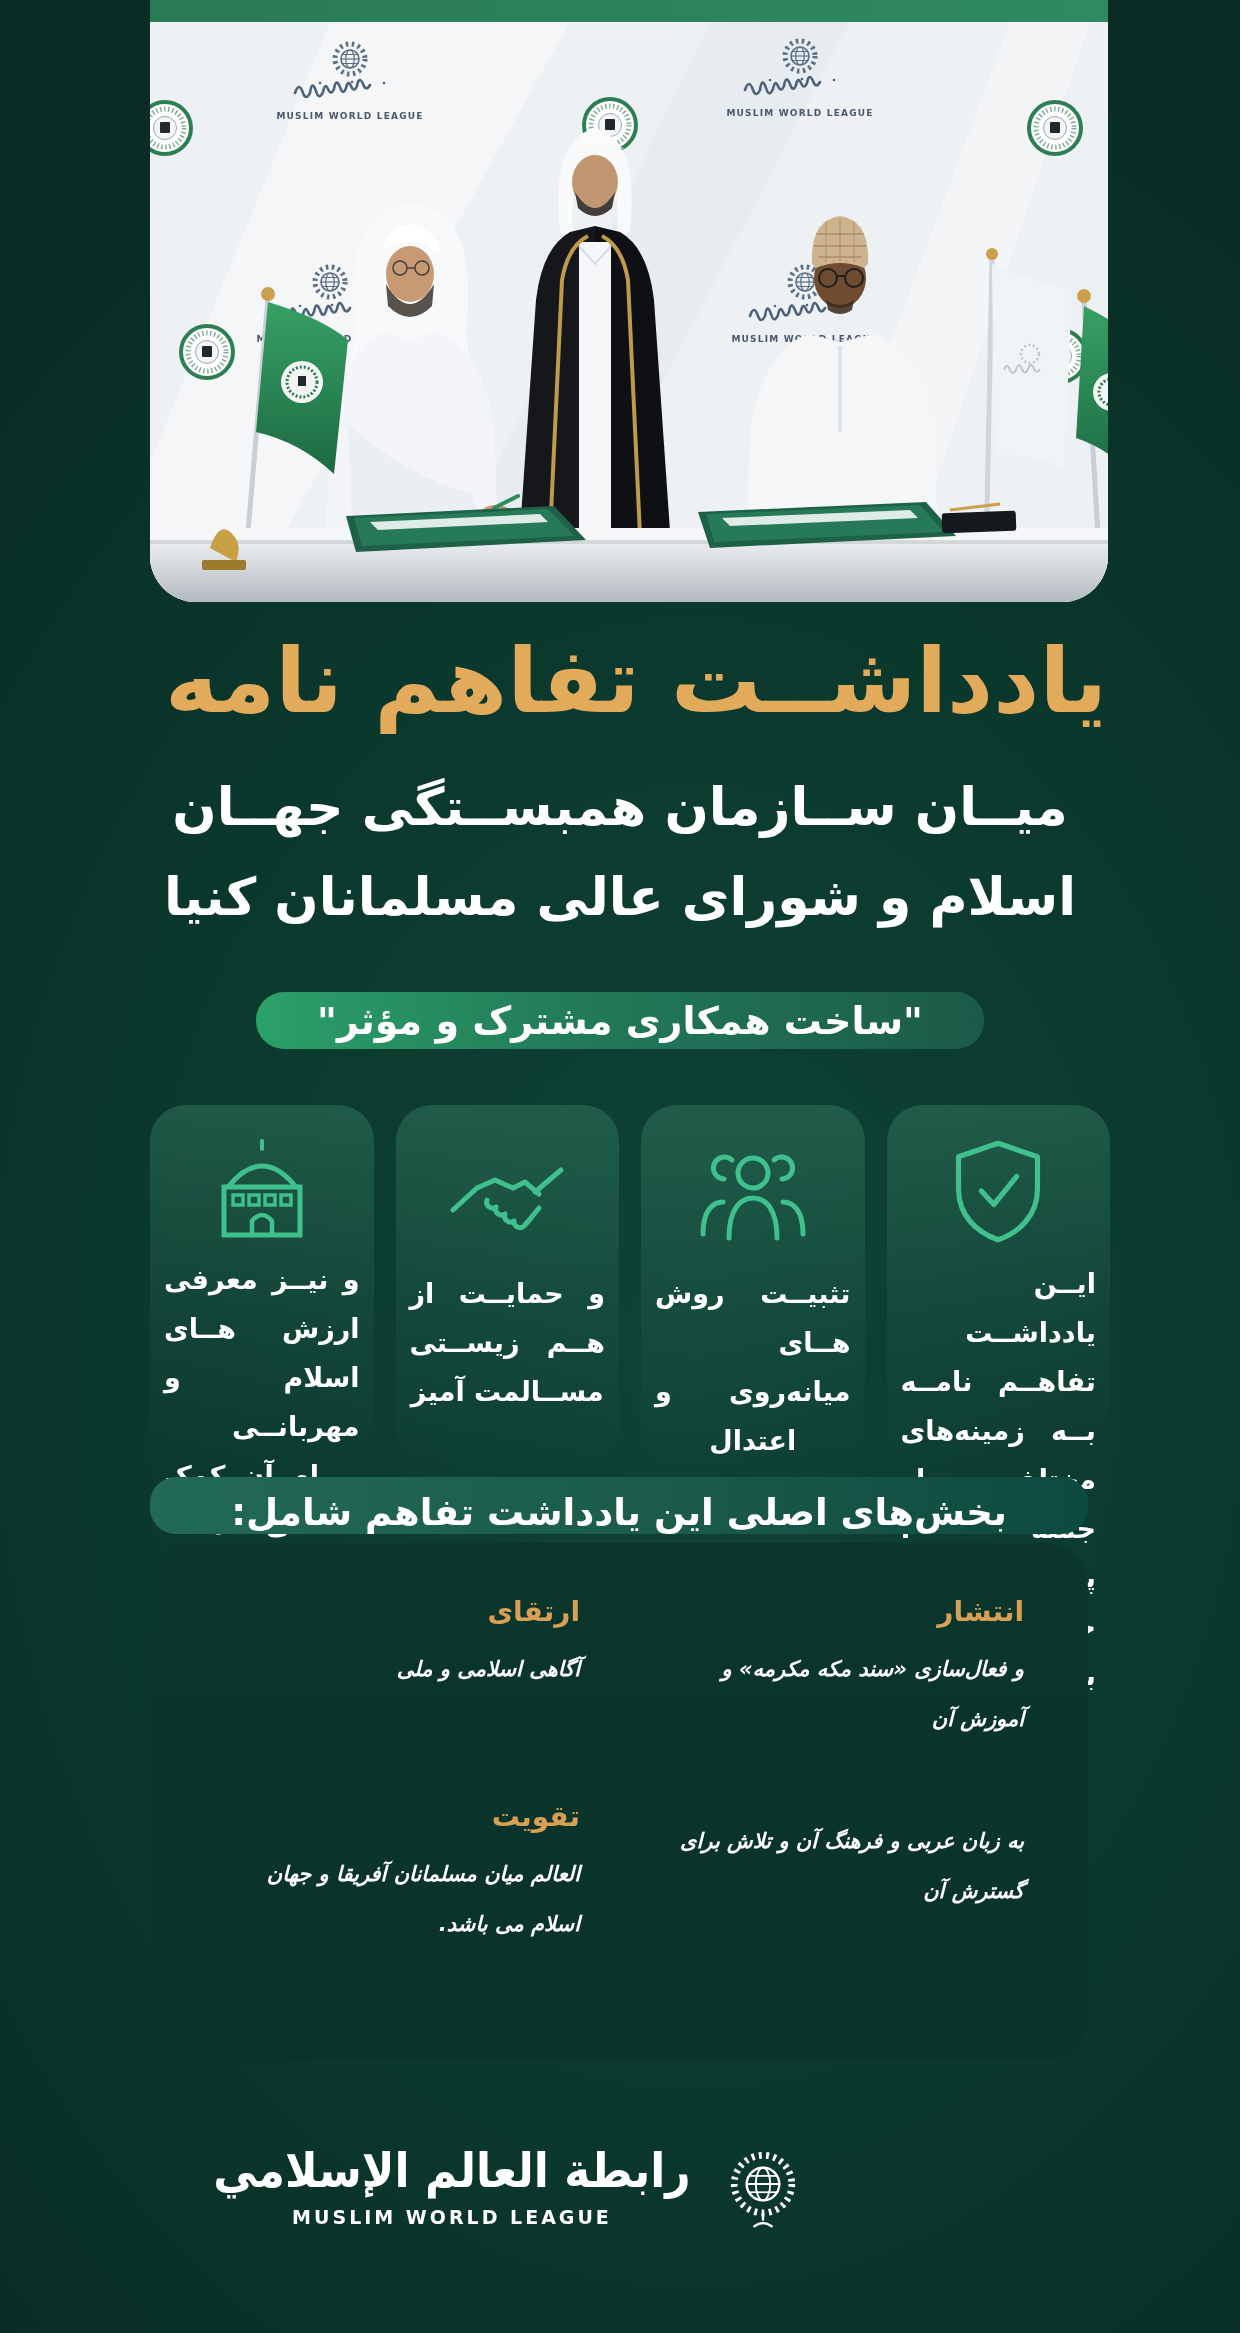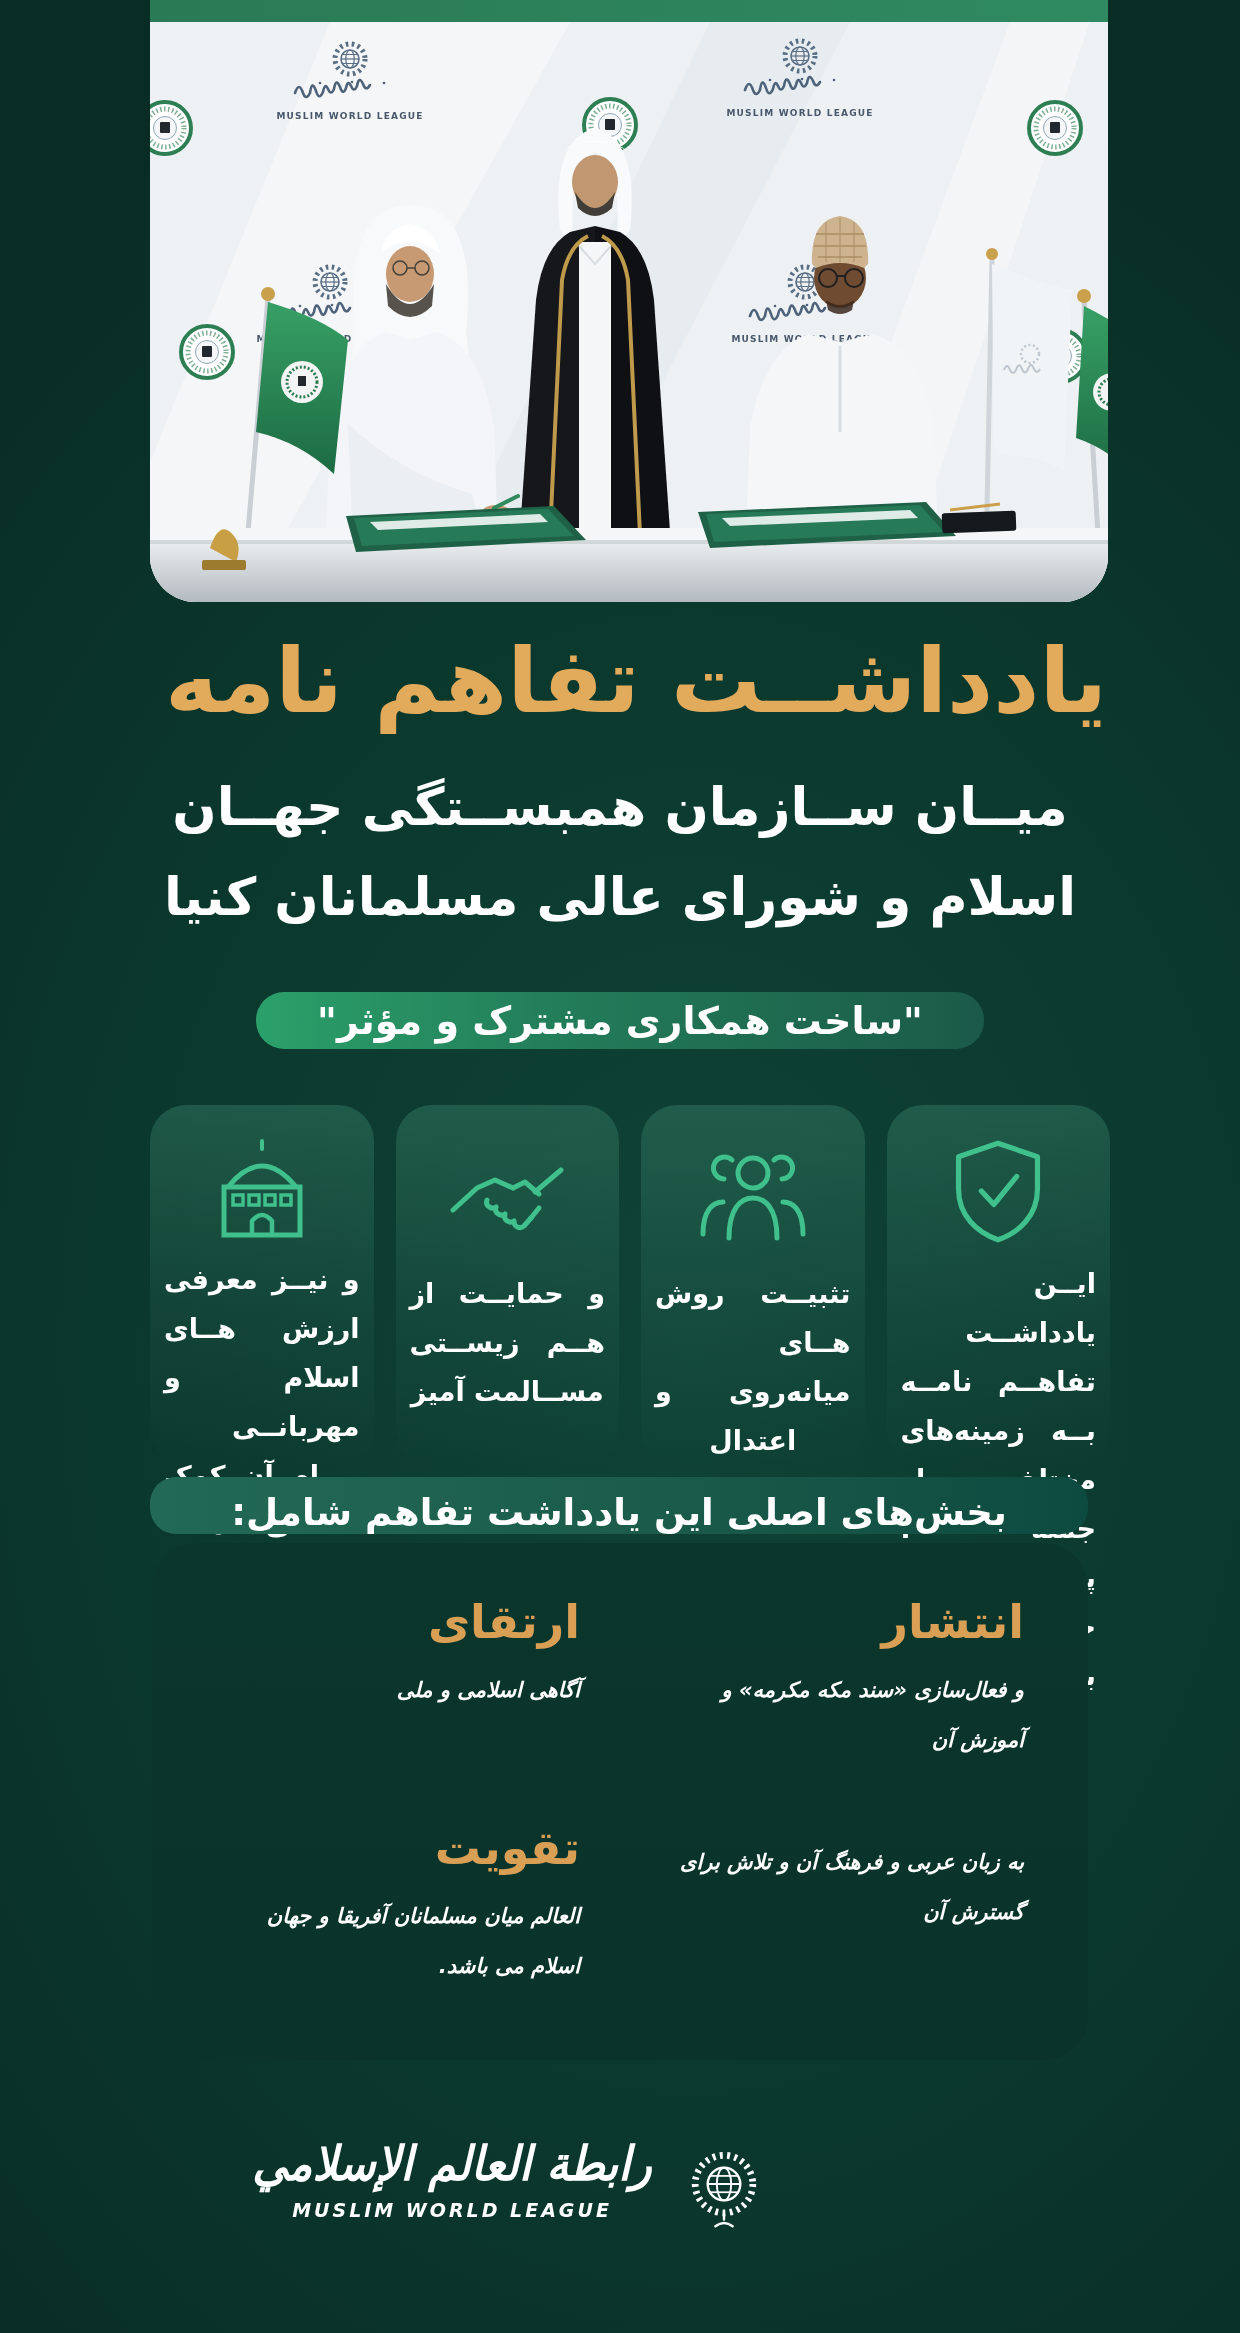--- a/index.html
+++ b/index.html
@@ -31,25 +31,25 @@
     line-height:49px;text-align:justify;text-align-last:center;}
   
   .section-pill{position:absolute;left:150px;top:1477px;width:938px;height:57px;
     border-radius:26px;background:linear-gradient(90deg,#226a55 0%,#1b5b4a 55%,#0d4a40 100%);
     display:flex;align-items:flex-end;justify-content:center;}
   .section-pill span{direction:rtl;color:#fff;font-size:37px;font-weight:bold;}
   .mou-card{position:absolute;left:152px;top:1543px;width:936px;height:517px;
     border-radius:44px;background:linear-gradient(180deg,#0b362c 0%,#0a332a 100%);
     box-sizing:border-box;padding:52px 64px;direction:rtl;
     display:grid;grid-template-columns:1fr 1fr;column-gap:80px;row-gap:56px;align-content:start;}
-  .mou-head{color:#d9a055;font-size:46px;font-weight:bold;text-align:right;}
+  .mou-head{color:#d9a055;font-size:28px;font-weight:bold;text-align:right;}
   .mou-body{margin:16px 0 0;color:#fff;font-size:21px;font-weight:bold;line-height:50px;text-align:right;font-style:italic;}
   
   .footer-logo{position:absolute;left:0;top:2138px;width:1024px;
-    display:flex;align-items:flex-start;justify-content:center;gap:24px;font-style:italic;}
+    display:flex;align-items:center;justify-content:center;gap:24px;}
   .logo-text{display:flex;flex-direction:column;align-items:center;}
   .logo-arabic{color:#fff;font-size:44px;font-weight:bold;direction:rtl;transform:scaleY(1.08);}
   .logo-latin{margin-top:10px;color:#fff;font-size:19px;font-weight:bold;letter-spacing:3px;}
 </style>
 </head>
 <body>
 
 <div class="canvas">
 
   <section class="photo-card">

